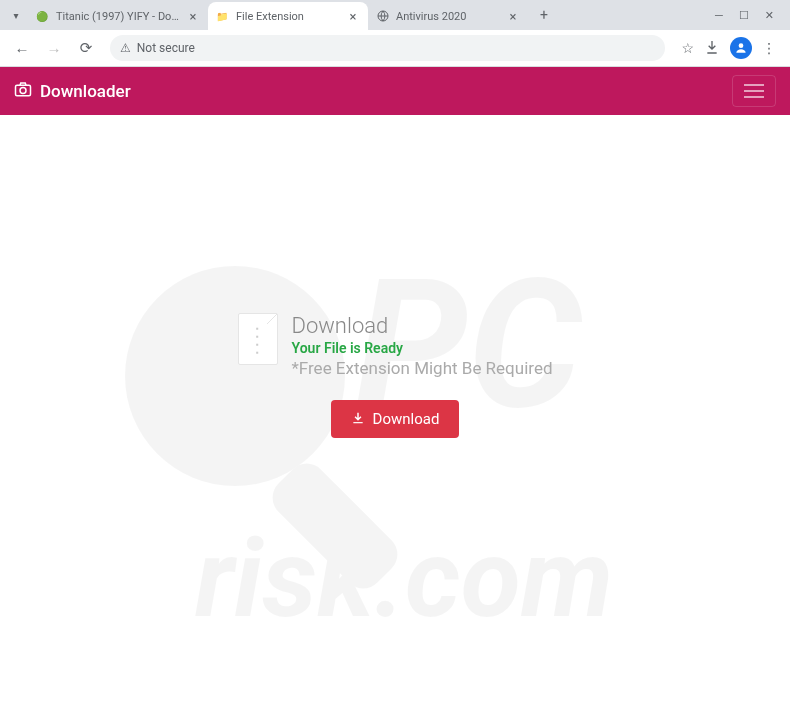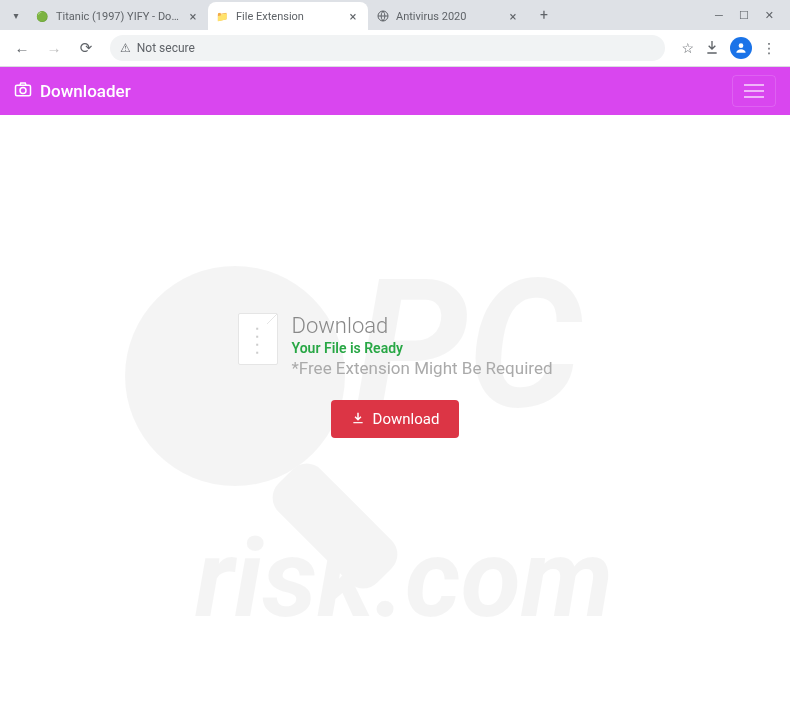--- a/index.html
+++ b/index.html
@@ -21,21 +21,21 @@
     .toolbar { display: flex; align-items: center; height: 36px; padding: 0 8px; background: #fff; gap: 4px; }
     .nav-btn { width: 28px; height: 28px; display: flex; align-items: center; justify-content: center; color: #5f6368; font-size: 15px; cursor: pointer; border-radius: 50%; }
     .nav-btn.disabled { color: #bdbdbd; }
     .address-bar { flex: 1; height: 26px; background: #f1f3f4; border-radius: 13px; display: flex; align-items: center; padding: 0 10px; margin: 0 6px; font-size: 12px; color: #5f6368; }
     .security-icon { margin-right: 6px; font-size: 12px; }
     .toolbar-right { display: flex; align-items: center; gap: 10px; padding: 0 6px; }
     .toolbar-icon { color: #5f6368; font-size: 14px; cursor: pointer; }
     .profile-icon { width: 22px; height: 22px; border-radius: 50%; background: #1a73e8; display: flex; align-items: center; justify-content: center; color: #fff; font-size: 11px; }
     
     
-    .page-header { background: #d946ef; height: 48px; display: flex; align-items: center; padding: 0 14px; color: #fff; }
+    .page-header { background: #be185d; height: 48px; display: flex; align-items: center; padding: 0 14px; color: #fff; }
     .brand { display: flex; align-items: center; gap: 8px; font-size: 17px; font-weight: 500; }
     .brand-icon { font-size: 16px; }
     .hamburger { margin-left: auto; width: 44px; height: 32px; border: 1px solid rgba(255,255,255,0.15); border-radius: 4px; display: flex; align-items: center; justify-content: center; cursor: pointer; }
     .hamburger-lines { display: flex; flex-direction: column; gap: 4px; }
     .hamburger-line { width: 20px; height: 2px; background: rgba(255,255,255,0.6); }
     
     .content-area { position: relative; height: calc(715px - 30px - 36px - 48px); display: flex; align-items: center; justify-content: center; background: #fff; }
     
     .watermark { position: absolute; inset: 0; display: flex; align-items: center; justify-content: center; pointer-events: none; opacity: 0.04; }
     .watermark svg { width: 640px; height: 480px; }

